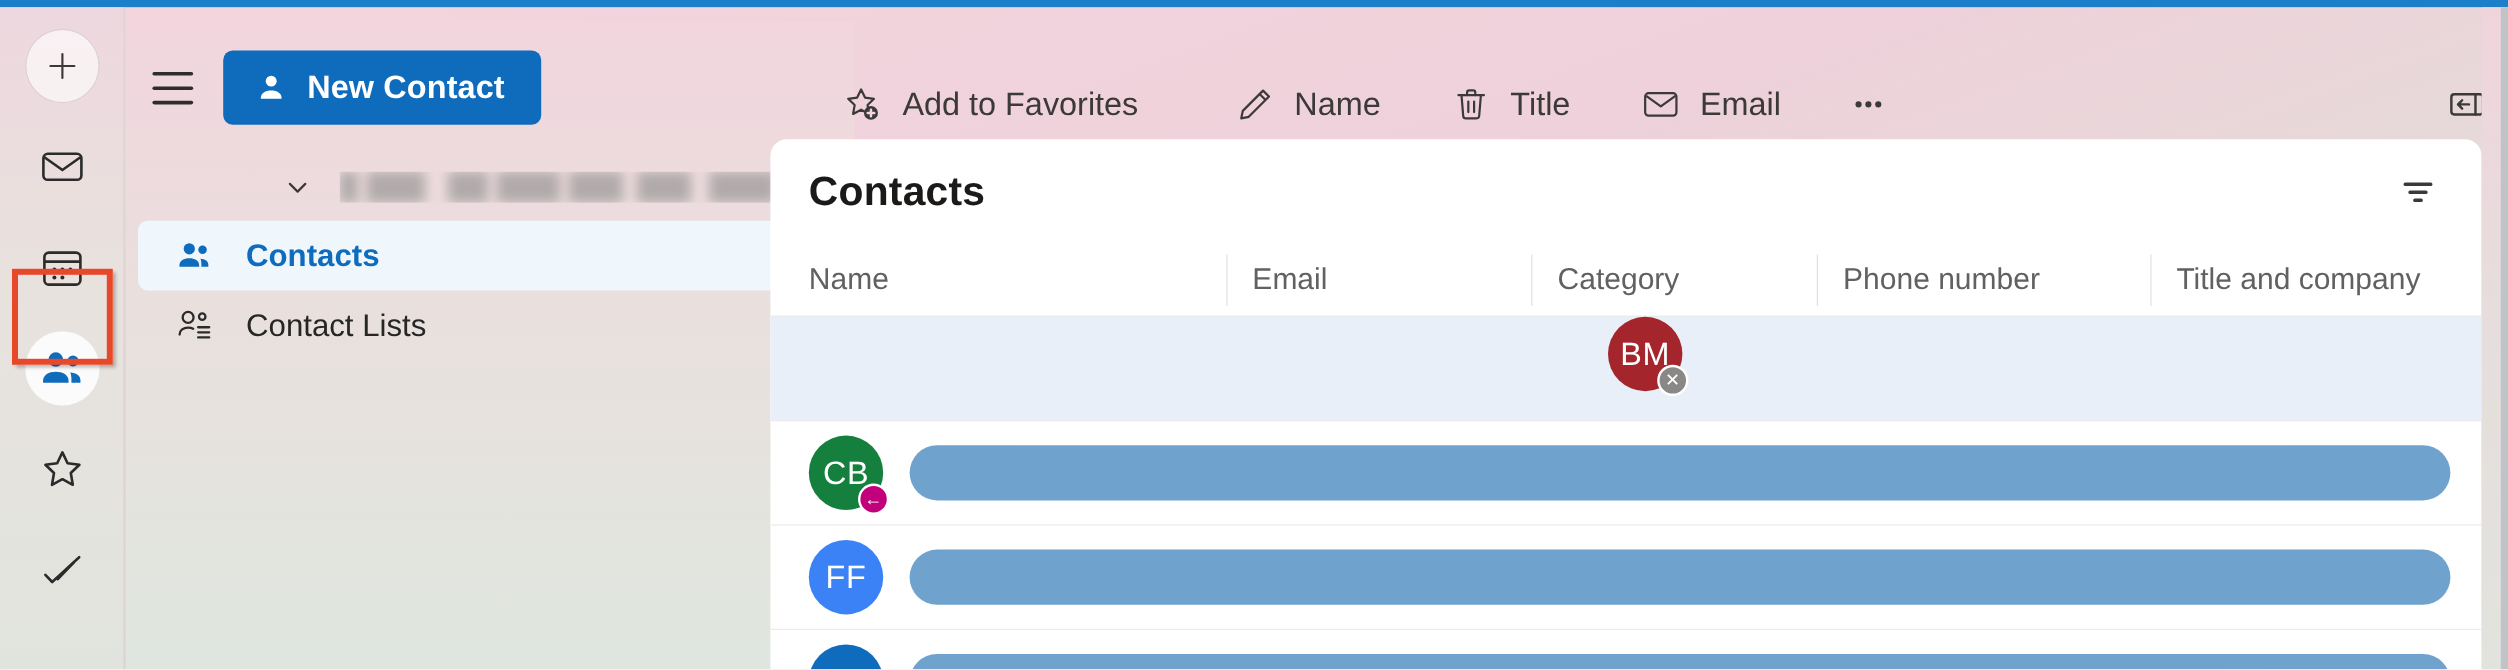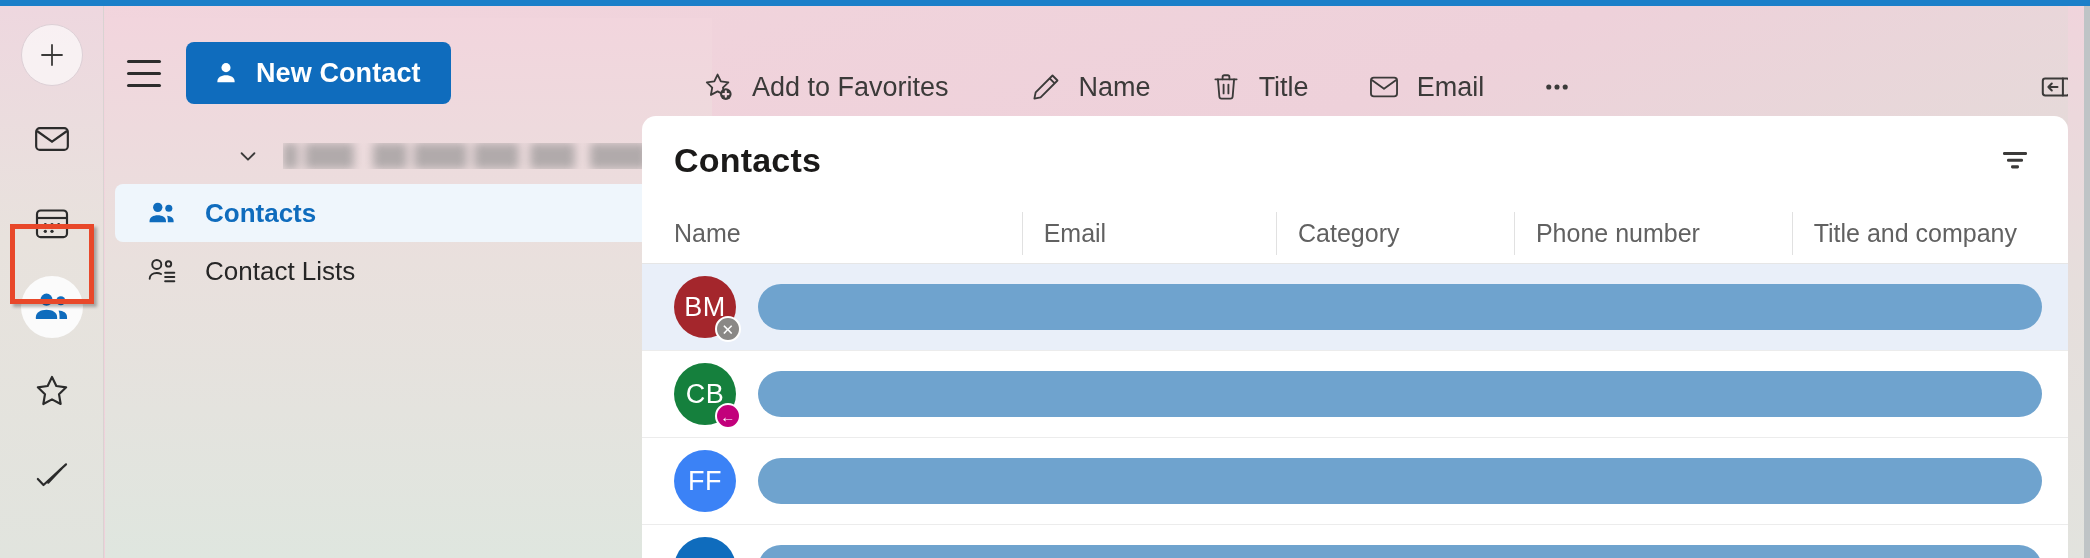--- a/index.html
+++ b/index.html
@@ -156,21 +156,21 @@
   .col-phone { width: 260px; }
   .col-category { width: 258px; }
   .col-title { width: 300px; margin-left: 38px; }
 
   
   .row {
     display: flex; align-items: center; height: 87px;
     border-bottom: 1px solid #ececec;
     padding-left: 32px; position: relative; cursor: pointer;
   }
-  .row.selected { background: #e9eff9; }
+  .row.selected { background: #e9eff9; flex-direction: column; }
   .avatar {
     width: 62px; height: 62px; border-radius: 50%;
     display:flex; align-items:center; justify-content:center;
     color:#fff; font-size: 27px; font-weight: 400; letter-spacing: .5px;
     position: relative; flex: 0 0 auto;
   }
   .badge {
     position: absolute; right: -5px; bottom: -4px;
     width: 26px; height: 26px; border-radius: 50%;
     display:flex; align-items:center; justify-content:center;

